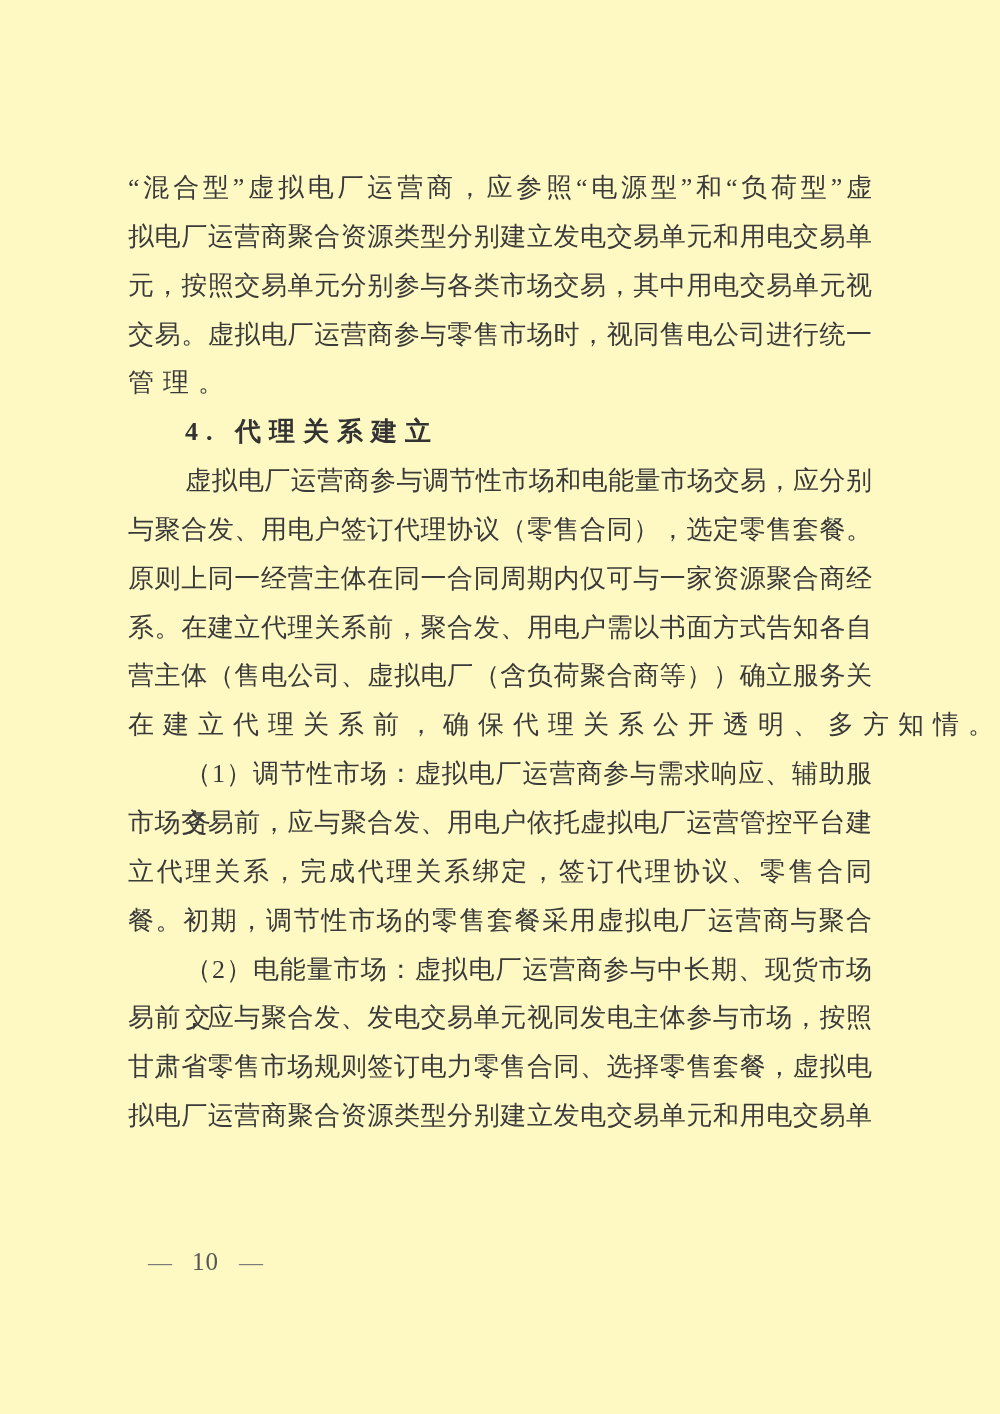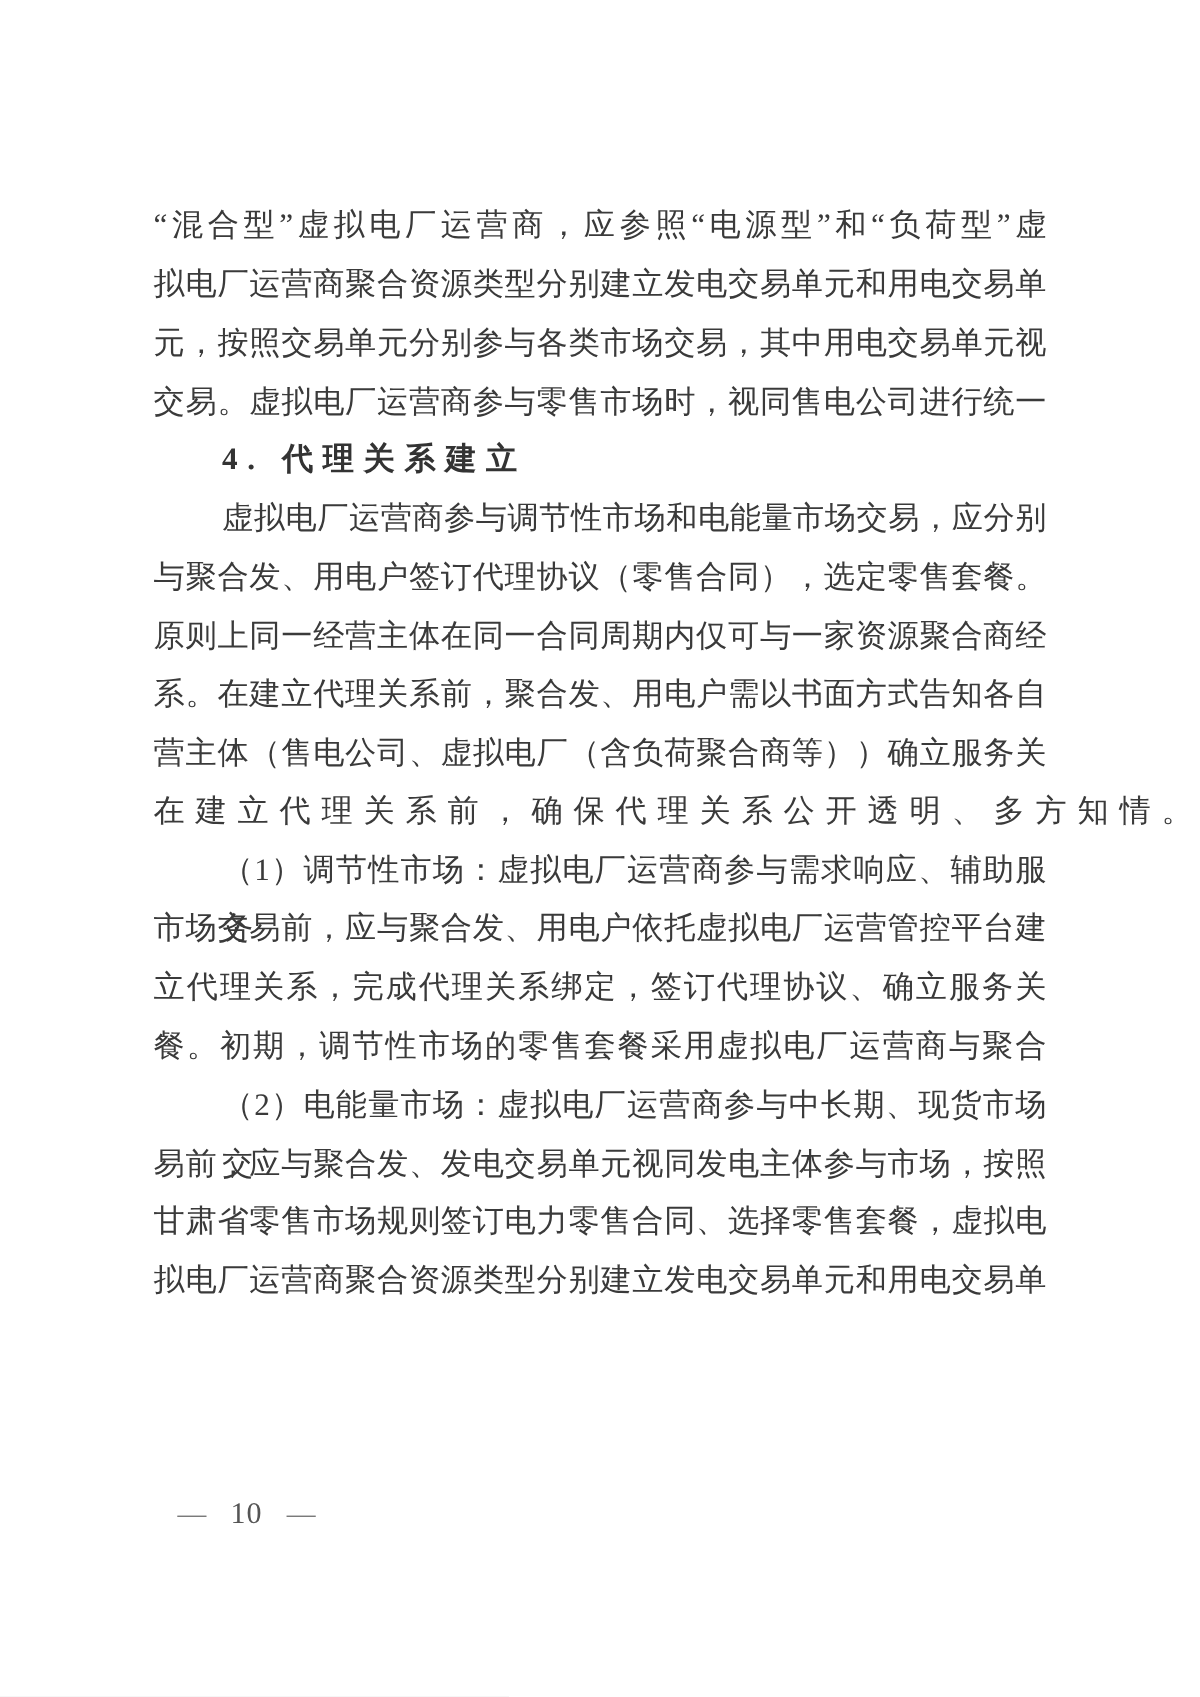--- a/index.html
+++ b/index.html
@@ -5,21 +5,21 @@
   html, body {
     margin: 0;
     padding: 0;
     background: #e8e8e8;
   }
   .page {
     position: relative;
     width: 1000px;
     height: 1414px;
     margin: 0 auto;
-    background: #ffffff;
+    background: #fef9c3;
     font-family: "Liberation Serif", serif;
     overflow: hidden;
   }
   .content {
     position: absolute;
     left: 128px;
     top: 164px;
     width: 744px;
   }
   .line {
@@ -71,33 +71,34 @@
 </head>
 <body>
 
 <div class="page">
   <div class="content">
 
     <div class="line j">“混合型”虚拟电厂运营商，应参照“电源型”和“负荷型”虚</div>
     <div class="line j">拟电厂运营商聚合资源类型分别建立发电交易单元和用电交易单</div>
     <div class="line j">元，按照交易单元分别参与各类市场交易，其中用电交易单元视</div>
     <div class="line j">交易。虚拟电厂运营商参与零售市场时，视同售电公司进行统一</div>
+    <div class="line e">管理。</div>
 
     <div class="line e ind head">4. 代理关系建立</div>
 
     <div class="line j ind">虚拟电厂运营商参与调节性市场和电能量市场交易，应分别</div>
     <div class="line j">与聚合发、用电户签订代理协议（零售合同），选定零售套餐。</div>
     <div class="line j">原则上同一经营主体在同一合同周期内仅可与一家资源聚合商经</div>
     <div class="line j">系。在建立代理关系前，聚合发、用电户需以书面方式告知各自</div>
     <div class="line j">营主体（售电公司、虚拟电厂（含负荷聚合商等））确立服务关</div>
     <div class="line e">在建立代理关系前，确保代理关系公开透明、多方知情。</div>
 
     <div class="line j ind">（1）调节性市场：虚拟电厂运营商参与需求响应、辅助服务</div>
     <div class="line j">市场交易前，应与聚合发、用电户依托虚拟电厂运营管控平台建</div>
-    <div class="line j">立代理关系，完成代理关系绑定，签订代理协议、确立服务关</div>
+    <div class="line j">立代理关系，完成代理关系绑定，签订代理协议、零售合同</div>
     <div class="line j">餐。初期，调节性市场的零售套餐采用虚拟电厂运营商与聚合</div>
 
     <div class="line j ind">（2）电能量市场：虚拟电厂运营商参与中长期、现货市场交</div>
     <div class="line j">易前，应与聚合发、发电交易单元视同发电主体参与市场，按照</div>
     <div class="line j">甘肃省零售市场规则签订电力零售合同、选择零售套餐，虚拟电</div>
     <div class="line j">拟电厂运营商聚合资源类型分别建立发电交易单元和用电交易单</div>
 
   </div>
 
   <div class="footer">

